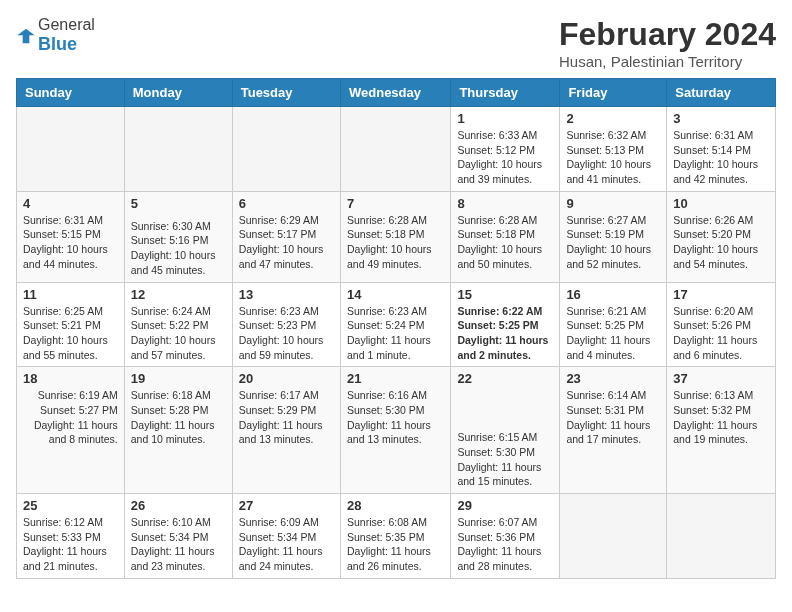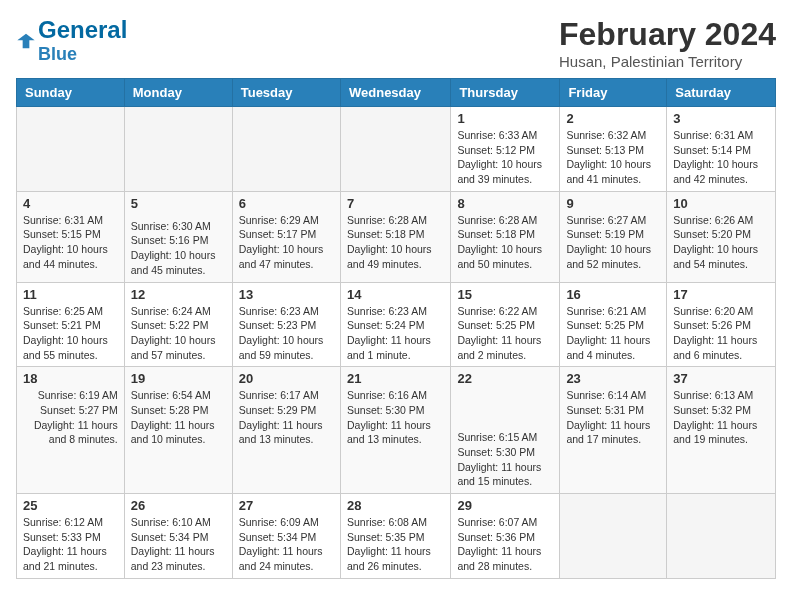--- a/index.html
+++ b/index.html
@@ -15,23 +15,23 @@
       justify-content: space-between;
       align-items: flex-start;
       margin-bottom: 8px;
     }
     .logo {
       display: flex;
       align-items: center;
       gap: 2px;
     }
     .logo-text-general {
-      font-size: 24px;
-      font-weight: bold;
-      color: #0369a1;
+      font-size: 16px;
+      font-weight: normal;
+      color: #404040;
     }
     .logo-text-blue {
       font-size: 18px;
       font-weight: bold;
       color: #2980b9;
     }
     .logo-icon {
       width: 20px;
       height: 20px;
     }
@@ -212,21 +212,21 @@
 Daylight: 10 hours and 59 minutes.</div>
         </td>
         <td>
           <div class="day-number">14</div>
           <div class="day-info" style="white-space: pre-line;">Sunrise: 6:23 AM
 Sunset: 5:24 PM
 Daylight: 11 hours and 1 minute.</div>
         </td>
         <td>
           <div class="day-number">15</div>
-          <div class="day-info" style="white-space: pre-line;">Sunrise: 6:22 AM
+          <div class="day-info" style="white-space: pre-line; font-weight: bold;">Sunrise: 6:22 AM
 Sunset: 5:25 PM
 Daylight: 11 hours and 2 minutes.</div>
         </td>
         <td>
           <div class="day-number">16</div>
           <div class="day-info" style="white-space: pre-line;">Sunrise: 6:21 AM
 Sunset: 5:25 PM
 Daylight: 11 hours and 4 minutes.</div>
         </td>
         <td>
@@ -238,21 +238,21 @@
       </tr>
       <tr>
         <td>
           <div class="day-number">18</div>
           <div class="day-info" style="white-space: pre-line; text-align: right;">Sunrise: 6:19 AM
 Sunset: 5:27 PM
 Daylight: 11 hours and 8 minutes.</div>
         </td>
         <td>
           <div class="day-number">19</div>
-          <div class="day-info" style="white-space: pre-line;">Sunrise: 6:54 AM
+          <div class="day-info" style="white-space: pre-line;">Sunrise: 6:18 AM
 Sunset: 5:28 PM
 Daylight: 11 hours and 10 minutes.</div>
         </td>
         <td>
           <div class="day-number">20</div>
           <div class="day-info" style="white-space: pre-line;">Sunrise: 6:17 AM
 Sunset: 5:29 PM
 Daylight: 11 hours and 13 minutes.</div>
         </td>
         <td>

